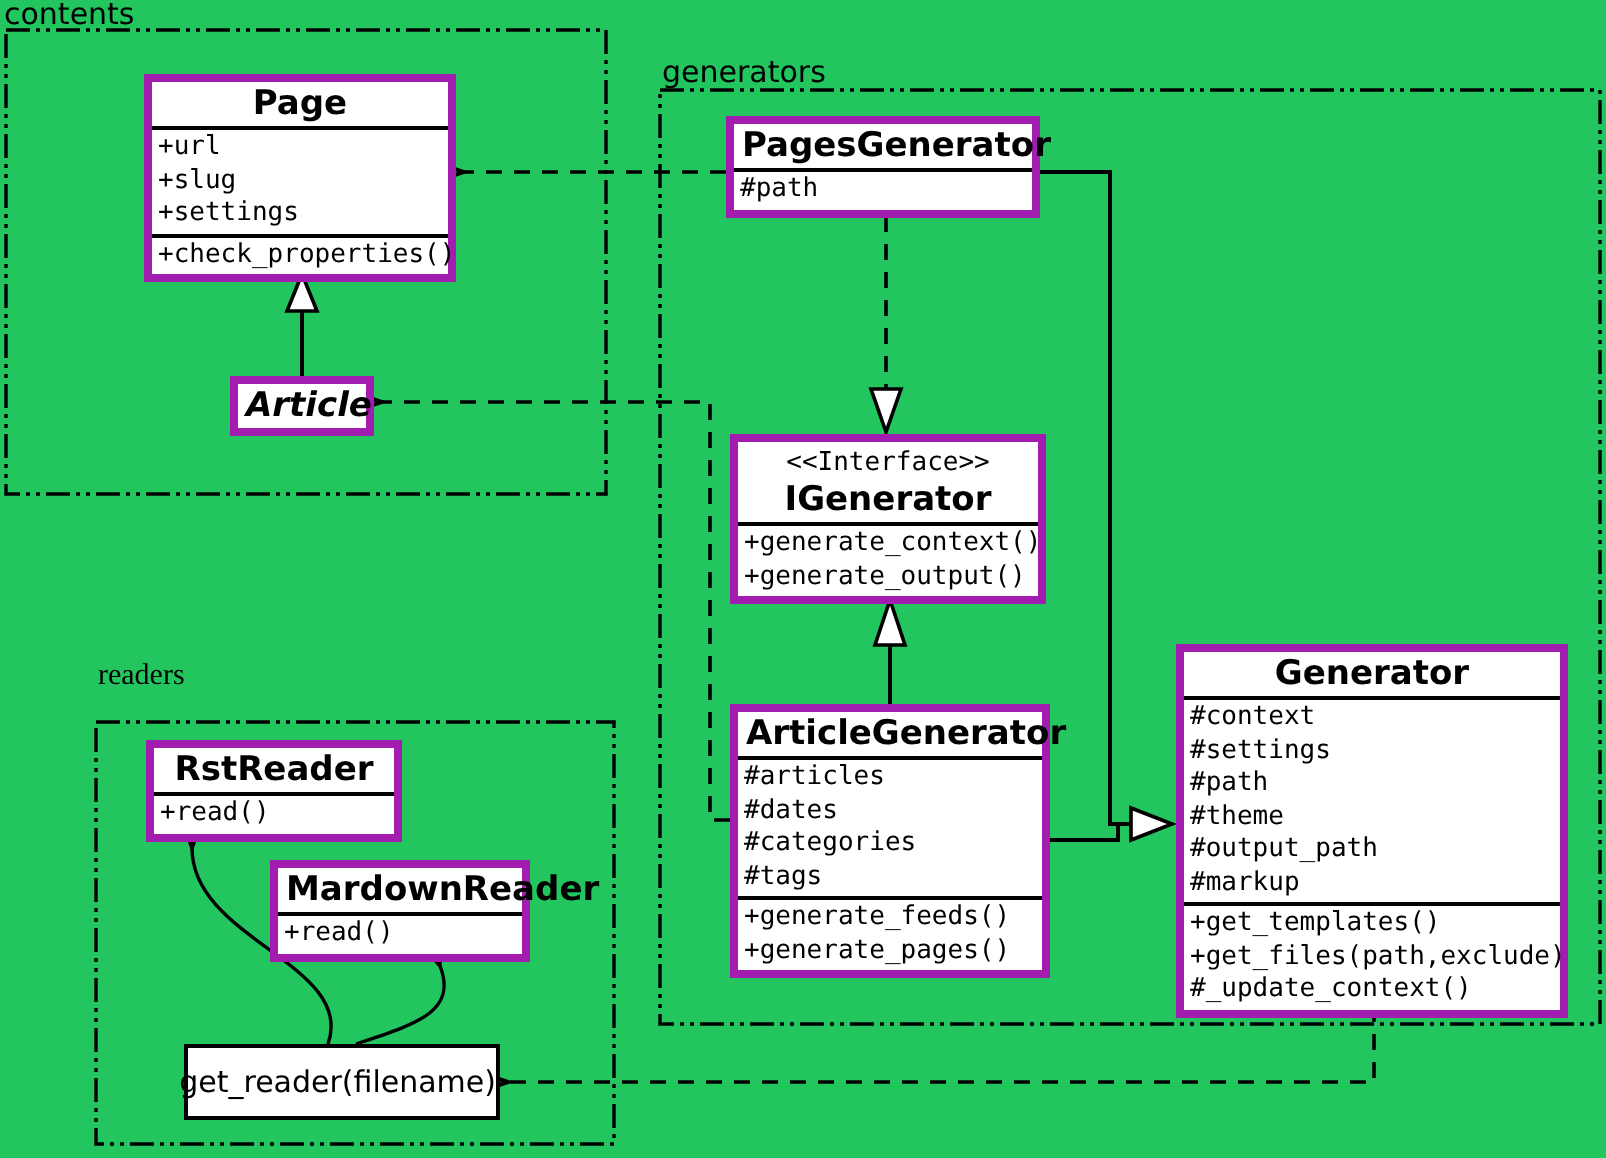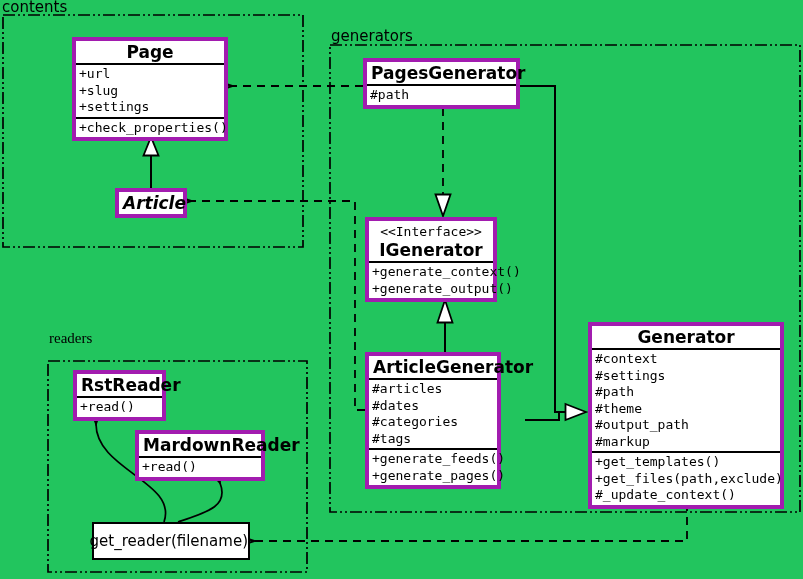--- a/index.html
+++ b/index.html
@@ -82,30 +82,30 @@
     <div class="uml-title">Article</div>
   </div>
 
   <div class="uml-class" style="left:363px;top:58px;width:157px;">
     <div class="uml-title">PagesGenerator</div>
     <div class="uml-sec">
       <div class="uml-row">#path</div>
     </div>
   </div>
 
-  <div class="uml-class" style="left:365px;top:217px;width:132px;">
+  <div class="uml-class" style="left:365px;top:217px;width:158px;">
     <div class="uml-stereo">&lt;&lt;Interface&gt;&gt;</div>
     <div class="uml-title">IGenerator</div>
     <div class="uml-sec">
       <div class="uml-row">+generate_context()</div>
       <div class="uml-row">+generate_output()</div>
     </div>
   </div>
 
-  <div class="uml-class" style="left:365px;top:352px;width:136px;">
+  <div class="uml-class" style="left:365px;top:352px;width:160px;">
     <div class="uml-title">ArticleGenerator</div>
     <div class="uml-sec">
       <div class="uml-row">#articles</div>
       <div class="uml-row">#dates</div>
       <div class="uml-row">#categories</div>
       <div class="uml-row">#tags</div>
     </div>
     <div class="uml-sec">
       <div class="uml-row">+generate_feeds()</div>
       <div class="uml-row">+generate_pages()</div>
@@ -122,21 +122,21 @@
       <div class="uml-row">#output_path</div>
       <div class="uml-row">#markup</div>
     </div>
     <div class="uml-sec">
       <div class="uml-row">+get_templates()</div>
       <div class="uml-row">+get_files(path,exclude)</div>
       <div class="uml-row">#_update_context()</div>
     </div>
   </div>
 
-  <div class="uml-class" style="left:73px;top:370px;width:93px;">
+  <div class="uml-class" style="left:73px;top:370px;width:128px;">
     <div class="uml-title">RstReader</div>
     <div class="uml-sec">
       <div class="uml-row">+read()</div>
     </div>
   </div>
 
   <div class="uml-class" style="left:135px;top:430px;width:130px;">
     <div class="uml-title">MardownReader</div>
     <div class="uml-sec">
       <div class="uml-row">+read()</div>

